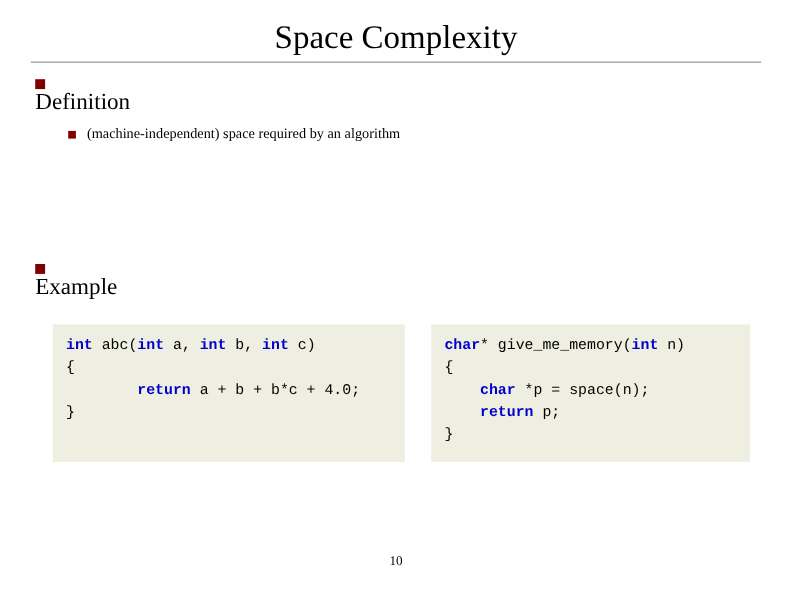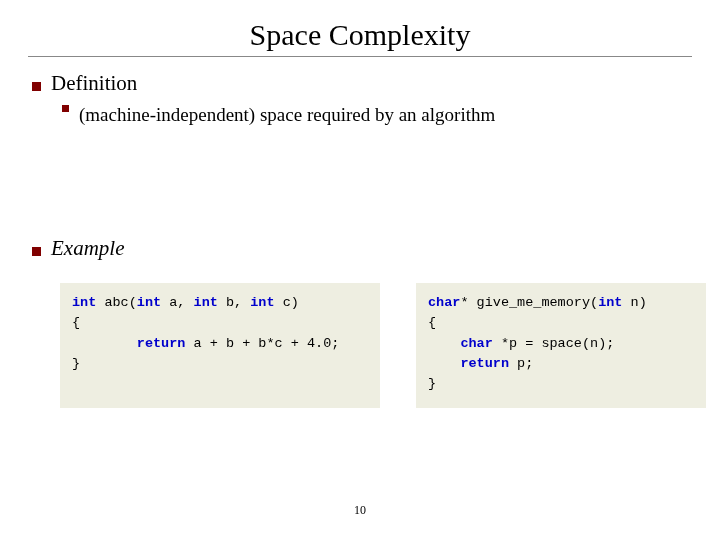--- a/index.html
+++ b/index.html
@@ -1,26 +1,26 @@
 <!DOCTYPE html>
 <html><head>
 <meta charset="utf-8">
 <style>
   * { box-sizing: border-box; margin: 0; padding: 0; }
   html, body { width: 720px; height: 540px; background: #fff; font-family: "Times New Roman", Times, serif; color: #000; }
   .slide { width: 720px; height: 540px; position: relative; padding: 18px 28px 0 28px; border-radius: 23px; }
   .title { text-align: center; font-size: 30px; font-weight: 400; margin-bottom: 4px; }
   .rule { border: none; border-top: 1px solid #888; margin: 0 0 14px 0; }
-  .bullet1 { display: flex; align-items: baseline; margin: 6px 0 8px 4px; font-size: 21px; }
-  .bullet2 { display: flex; align-items: flex-start; margin: 4px 0 4px 34px; font-size: 19px; }
+  .bullet1 { display: flex; align-items: baseline; margin: 6px 0 8px 4px; font-size: 21px; flex-direction: column; }
+  .bullet2 { display: flex; align-items: center; margin: 4px 0 4px 34px; font-size: 13px; }
   .sq { display: inline-block; width: 9px; height: 9px; background: #800000; margin-right: 10px; flex: 0 0 auto; position: relative; top: 1px; }
   .sq.small { width: 7px; height: 7px; }
-  .sec-example { margin-top: 110px; font-style: italic; }
+  .sec-example { margin-top: 110px; }
   .codes { display: flex; gap: 24px; margin: 22px 20px 0 20px; }
-  .codebox { background: #eeeee1; padding: 10px 12px 14px 12px; font-family: Consolas, "Courier New", monospace; font-size: 13.5px; line-height: 1.5; white-space: pre; color: #000; margin-left: 12px; }
+  .codebox { background: #eeeee1; padding: 10px 12px 14px 12px; font-family: Consolas, "Courier New", monospace; font-size: 13.5px; line-height: 1.5; white-space: pre; color: #000; }
   .codebox.left { flex: 0 0 320px; }
   .codebox.right { flex: 0 0 290px; }
   .kw { color: #0000cc; font-weight: bold; }
   .pagenum { position: absolute; bottom: 22px; left: 0; width: 100%; text-align: center; font-size: 12px; }
 </style>
 </head>
 <body>
 
 <div class="slide">
 

